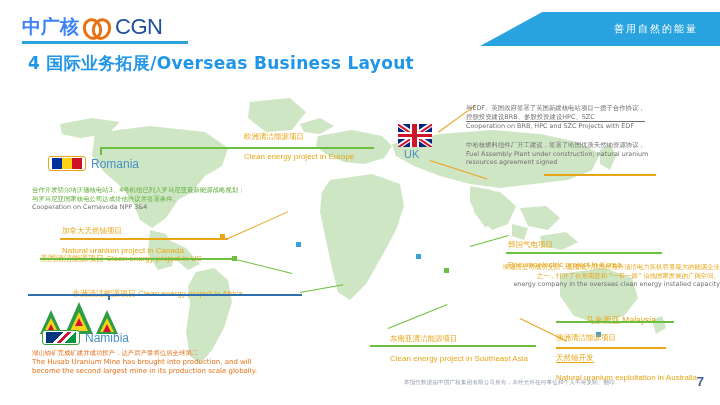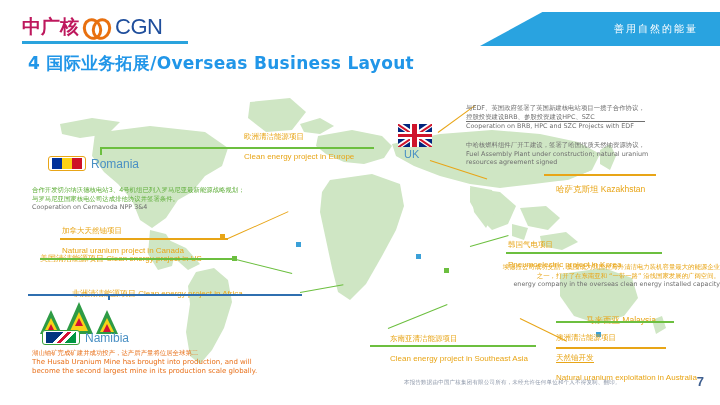--- a/index.html
+++ b/index.html
@@ -17,21 +17,21 @@
     background: #ffffff;
   }
 
   
   .logo {
     position: absolute; left: 22px; top: 14px;
     display: flex; align-items: center; gap: 2px;
     white-space: nowrap;
   }
   .logo-cn {
-    font-size: 19px; font-weight: bold; color: #be185d;
+    font-size: 19px; font-weight: bold; color: #3b82f6;
     letter-spacing: 0px;
     font-family: "DejaVu Sans", sans-serif;
   }
   .logo-mark {
     width: 30px; height: 22px; position: relative; margin: 0 1px;
   }
   .logo-mark .ring {
     position: absolute; border: 3px solid #e8700f; border-radius: 50%;
   }
   .logo-mark .r1 { width: 13px; height: 16px; left: 1px; top: 2px; transform: rotate(-20deg); }
@@ -290,23 +290,20 @@
     <span class="l">resources agreement signed</span>
   </div>
 
   <div class="para small gray" style="left:466px; top:104px;">
     <span class="l">与EDF、英国政府签署了英国新建核电站项目一揽子合作协议，</span>
     <span class="l ulx">控股投资建设BRB、参股投资建设HPC、SZC</span>
     <span class="l">Cooperation on BRB, HPC and SZC Projects with EDF</span>
   </div>
 
   <div class="bar og" style="left:544px; top:174px; width:112px;"></div>
-  <div class="cal orange" style="left:556px; top:177px;">
-    <span class="en" style="font-size:8.5px;">哈萨克斯坦 Kazakhstan</span>
-  </div>
 
   <div class="chip" style="left:48px; top:156px;">
     <span class="flagbox">
       <span class="flag-ro">
           <i class="b"></i>
           <i class="y"></i>
           <i class="r"></i>
         </span>
     </span>
     <span class="cname">Romania</span>

